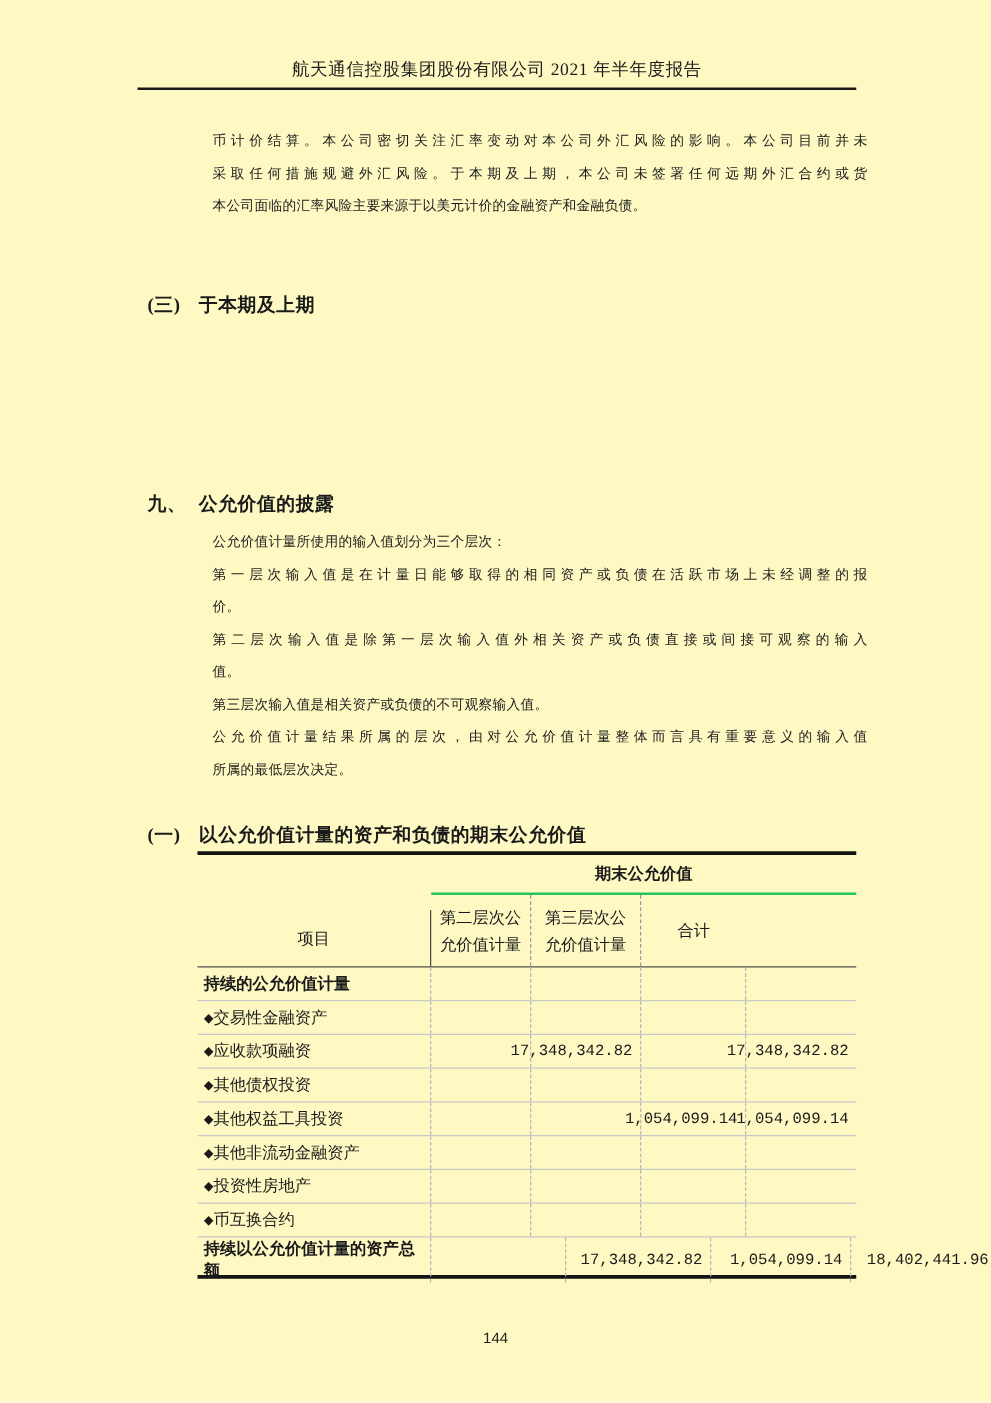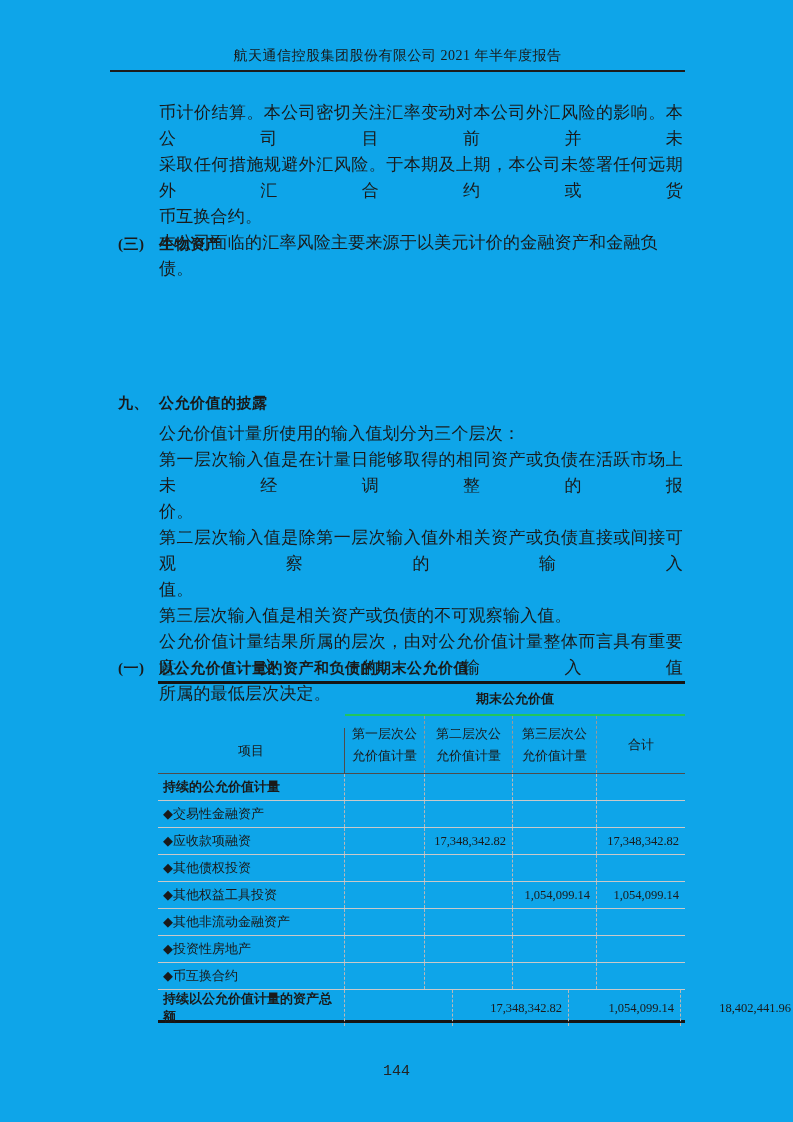--- a/index.html
+++ b/index.html
@@ -1,36 +1,36 @@
 <!DOCTYPE html>
 <html><head>
 <meta charset="utf-8">
 <style>
   * { margin:0; padding:0; box-sizing:border-box; }
   html,body { background:#ffffff; }
   .page {
     position:relative;
     width:793px; height:1122px;
-    background:#0ea5e9;
+    background:#fef9c3;
     font-family:"Liberation Serif","DejaVu Serif",serif;
     color:#1a1a1a;
     overflow:hidden;
   }
   
   .doc-header {
     position:absolute; left:110px; right:108px; top:0; height:72px;
     border-bottom:2px solid #1c1c1c;
     display:flex; align-items:flex-end; justify-content:center;
     padding-bottom:5px;
     font-size:14px; letter-spacing:0.5px;
   }
   
   .textblock {
-    position:absolute; left:159px; width:524px;
-    font-size:17px; line-height:26px;
+    position:absolute; left:170px; width:524px;
+    font-size:11px; line-height:26px;
     letter-spacing:0.2px;
   }
   .bl { min-height:26px; }
   .bl.j { text-align:justify; text-align-last:justify; }
   
   .sec-head {
     position:absolute; left:118px;
     font-size:15px; font-weight:bold; letter-spacing:0.5px;
     white-space:nowrap;
   }
@@ -62,57 +62,57 @@
     grid-row:2;
     display:flex; align-items:center; justify-content:center;
     text-align:center; line-height:22px; padding:0 6px;
   }
   .th-sub.sep { border-right:1px dashed #9a9a9a; }
   .t-row {
     display:grid;
     grid-template-columns:187px 80px 88px 84px 88px;
     height:27px; align-items:center;
     border-bottom:1px solid #c9c9c9;
+    font-family:Liberation Mono, monospace;
   }
   .t-row.total { height:30px; border-bottom:none;gap:28px; }
   .c-label { padding-left:5px; border-right:1px dashed #b8b8b8; height:100%; display:flex; align-items:center; }
   .c-num {
     padding-right:6px; height:100%;
     display:flex; align-items:center; justify-content:flex-end;
     border-right:1px dashed #b8b8b8;
     font-size:12.5px; letter-spacing:0;
   }
   .c-last { border-right:none; }
   .b { font-weight:bold; }
   
   .doc-footer {
     position:absolute; left:0; right:0; top:1063px;
     text-align:center;
-    font-family:Liberation Mono, monospace;
-    font-size:15px; color:#222;
+    font-family:Liberation Sans, sans-serif;
+    font-size:12px; color:#222;
   }
 </style>
 </head>
 <body>
 
 <div class="page">
 
   <div class="doc-header">
     <span>航天通信控股集团股份有限公司 2021 年半年度报告</span>
   </div>
 
   <div class="textblock" style="top:100px">
     <div class="bl j">币计价结算。本公司密切关注汇率变动对本公司外汇风险的影响。本公司目前并未</div>
     <div class="bl j">采取任何措施规避外汇风险。于本期及上期，本公司未签署任何远期外汇合约或货</div>
-    <div class="bl">币互换合约。</div>
     <div class="bl">本公司面临的汇率风险主要来源于以美元计价的金融资产和金融负债。</div>
   </div>
 
   <div class="sec-head" style="top:235px">
-    <span class="sec-num">(三)</span><span>生物资产</span>
+    <span class="sec-num">(三)</span><span>于本期及上期</span>
   </div>
 
   <div class="sec-head" style="top:394px">
     <span class="sec-num">九、</span><span>公允价值的披露</span>
   </div>
   <div class="textblock" style="top:421px">
     <div class="bl">公允价值计量所使用的输入值划分为三个层次：</div>
     <div class="bl j">第一层次输入值是在计量日能够取得的相同资产或负债在活跃市场上未经调整的报</div>
     <div class="bl">价。</div>
     <div class="bl j">第二层次输入值是除第一层次输入值外相关资产或负债直接或间接可观察的输入</div>
@@ -123,21 +123,20 @@
   </div>
 
   <div class="sec-head" style="top:659px">
     <span class="sec-num">(一)</span><span>以公允价值计量的资产和负债的期末公允价值</span>
   </div>
 
   <div class="fv-table">
     <div class="t-headgrid">
       <div class="th-item">项目</div>
       <div class="th-group">期末公允价值</div>
-      <div class="th-sub sep">第一层次公允价值计量</div>
       <div class="th-sub sep">第二层次公允价值计量</div>
       <div class="th-sub sep">第三层次公允价值计量</div>
       <div class="th-sub">合计</div>
     </div>
 
     <div class="t-row">
       <div class="c-label b">持续的公允价值计量</div>
       <div class="c-num"></div>
       <div class="c-num"></div>
       <div class="c-num"></div>

